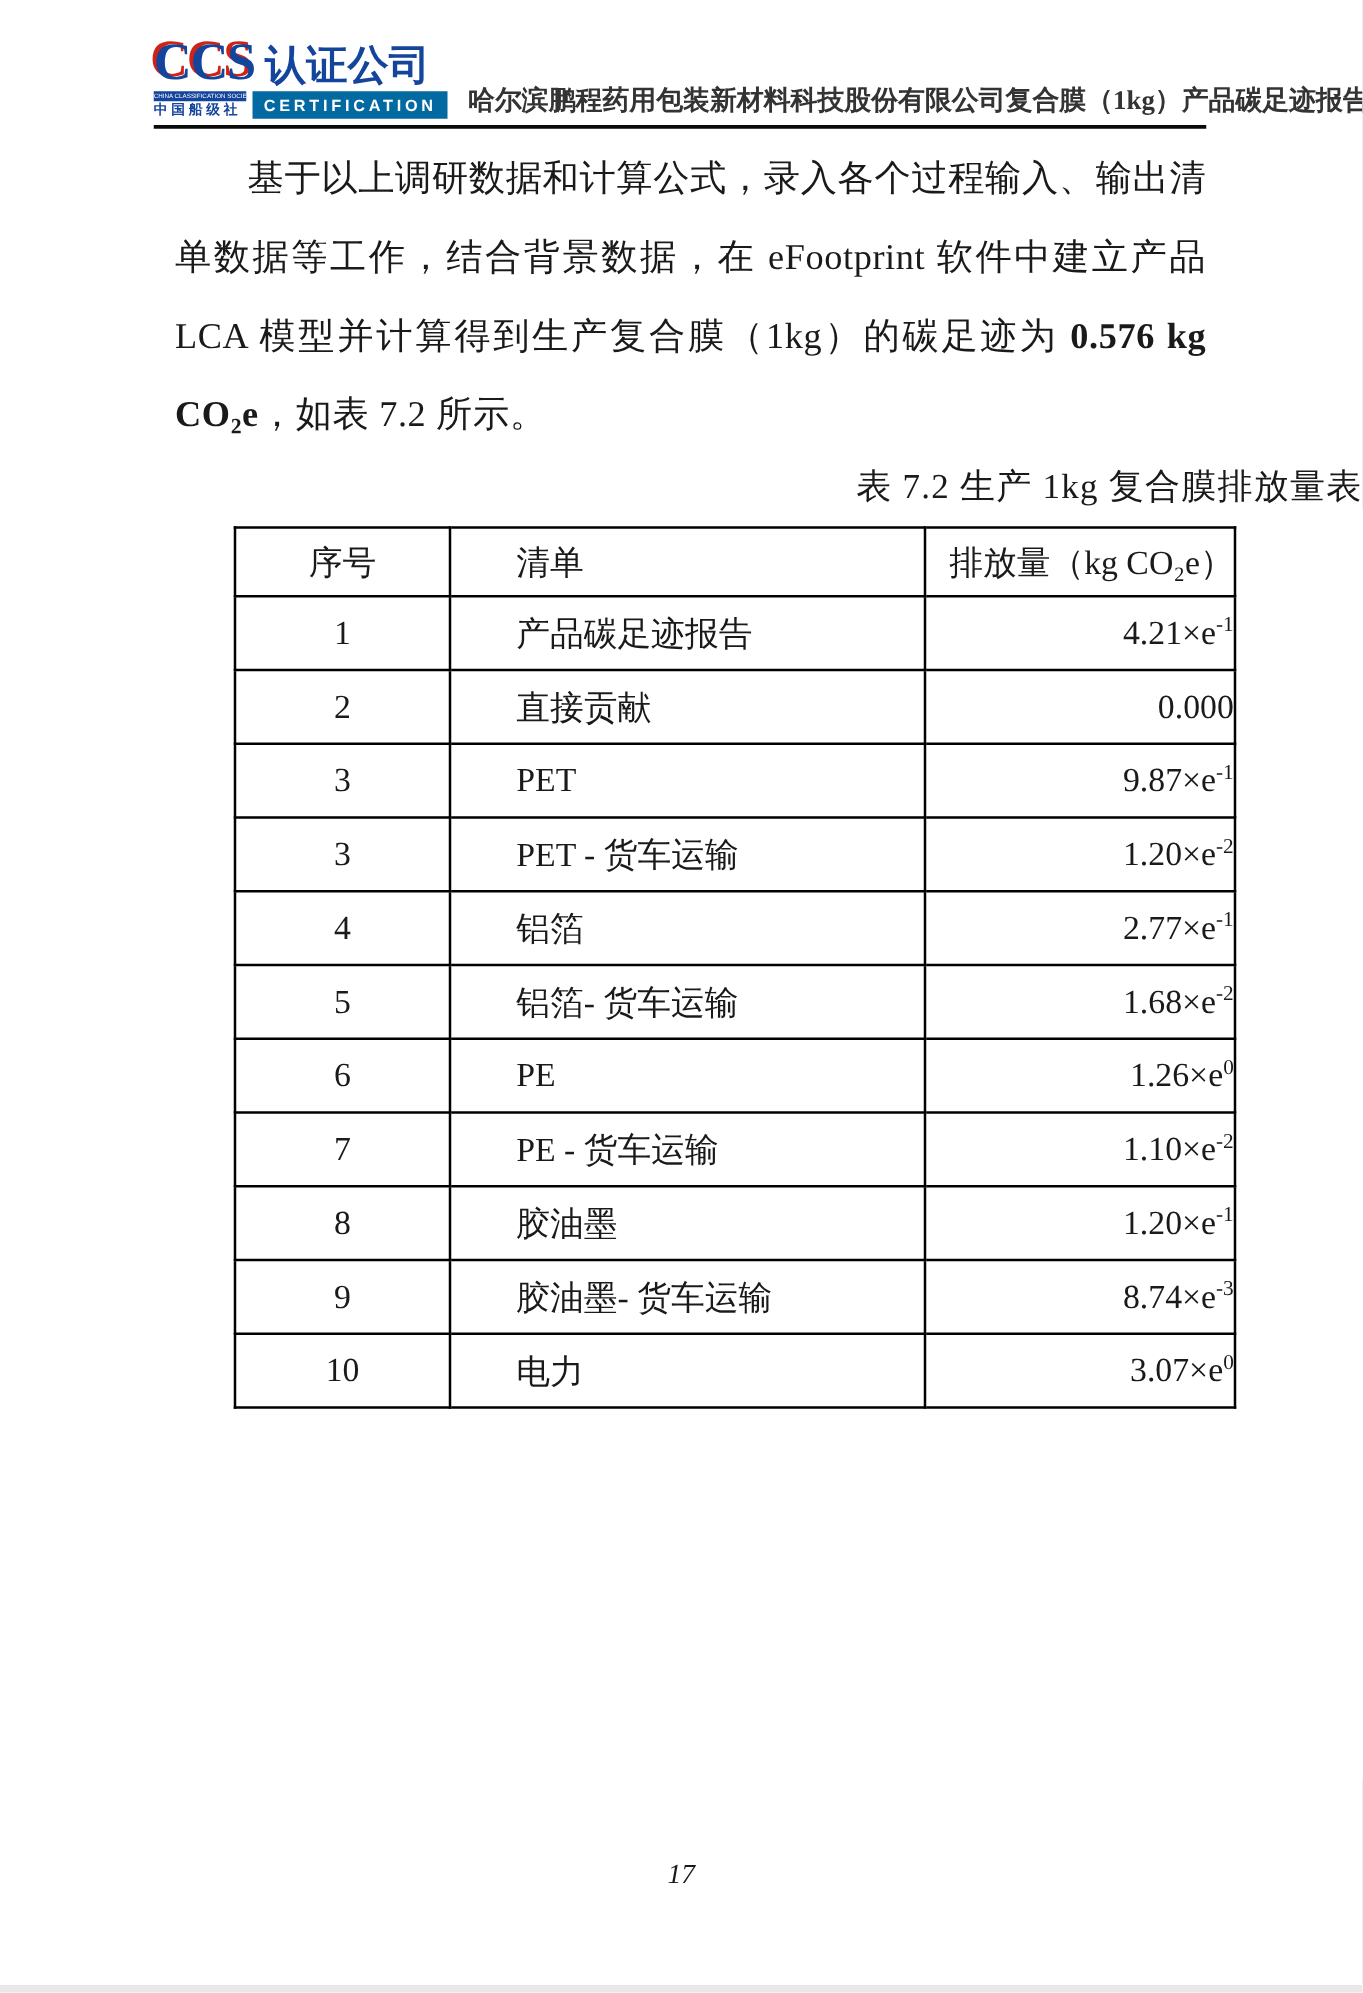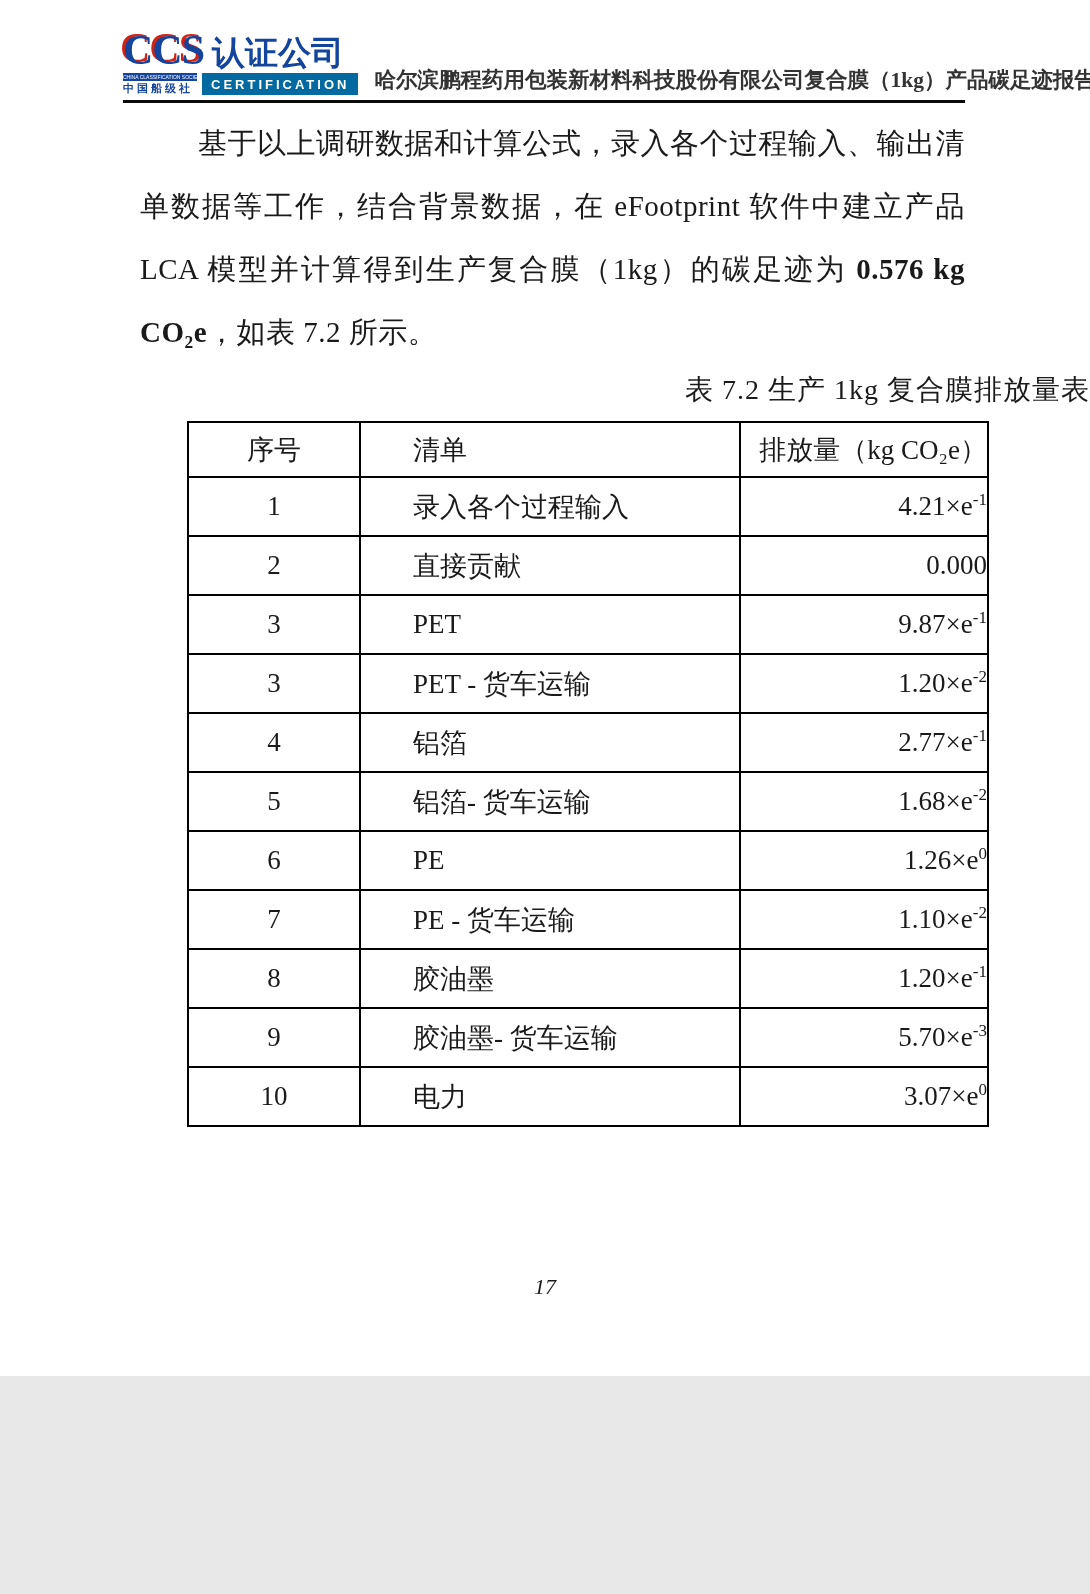--- a/index.html
+++ b/index.html
@@ -1,18 +1,18 @@
 <!DOCTYPE html>
 <html><head>
 <meta charset="utf-8">
 <style>
   html,body { margin:0; padding:0; background:#e8e8e8; }
   .page {
     position:relative;
-    width:1090px; height:1376px;
+    width:1090px; height:1588px;
     margin:0 auto;
     background:#ffffff;
     font-family:"Liberation Serif","DejaVu Serif",serif;
     color:#1a1a1a;
     overflow:hidden;
   }
 
   
   .header {
     display:flex; align-items:flex-end;
@@ -144,21 +144,21 @@
       <thead>
         <tr>
           <th class="col-no">序号</th>
           <th class="col-item">清单</th>
           <th class="col-value">排放量（kg CO₂e）</th>
         </tr>
       </thead>
       <tbody>
   <tr>
     <td class="col-no">1</td>
-    <td class="col-item">录入各个过程输入</td>
+    <td class="col-item">产品碳足迹报告</td>
     <td class="col-value"><span>4.21×e</span><sup>-1</sup></td>
   </tr>
 
   <tr>
     <td class="col-no">2</td>
     <td class="col-item">直接贡献</td>
     <td class="col-value"><span>0.000</span><sup></sup></td>
   </tr>
 
   <tr>
@@ -199,21 +199,21 @@
 
   <tr>
     <td class="col-no">8</td>
     <td class="col-item">胶油墨</td>
     <td class="col-value"><span>1.20×e</span><sup>-1</sup></td>
   </tr>
 
   <tr>
     <td class="col-no">9</td>
     <td class="col-item">胶油墨- 货车运输</td>
-    <td class="col-value"><span>5.70×e</span><sup>-3</sup></td>
+    <td class="col-value"><span>8.74×e</span><sup>-3</sup></td>
   </tr>
 
   <tr>
     <td class="col-no">10</td>
     <td class="col-item">电力</td>
     <td class="col-value"><span>3.07×e</span><sup>0</sup></td>
   </tr>
 </tbody>
     </table>
 

